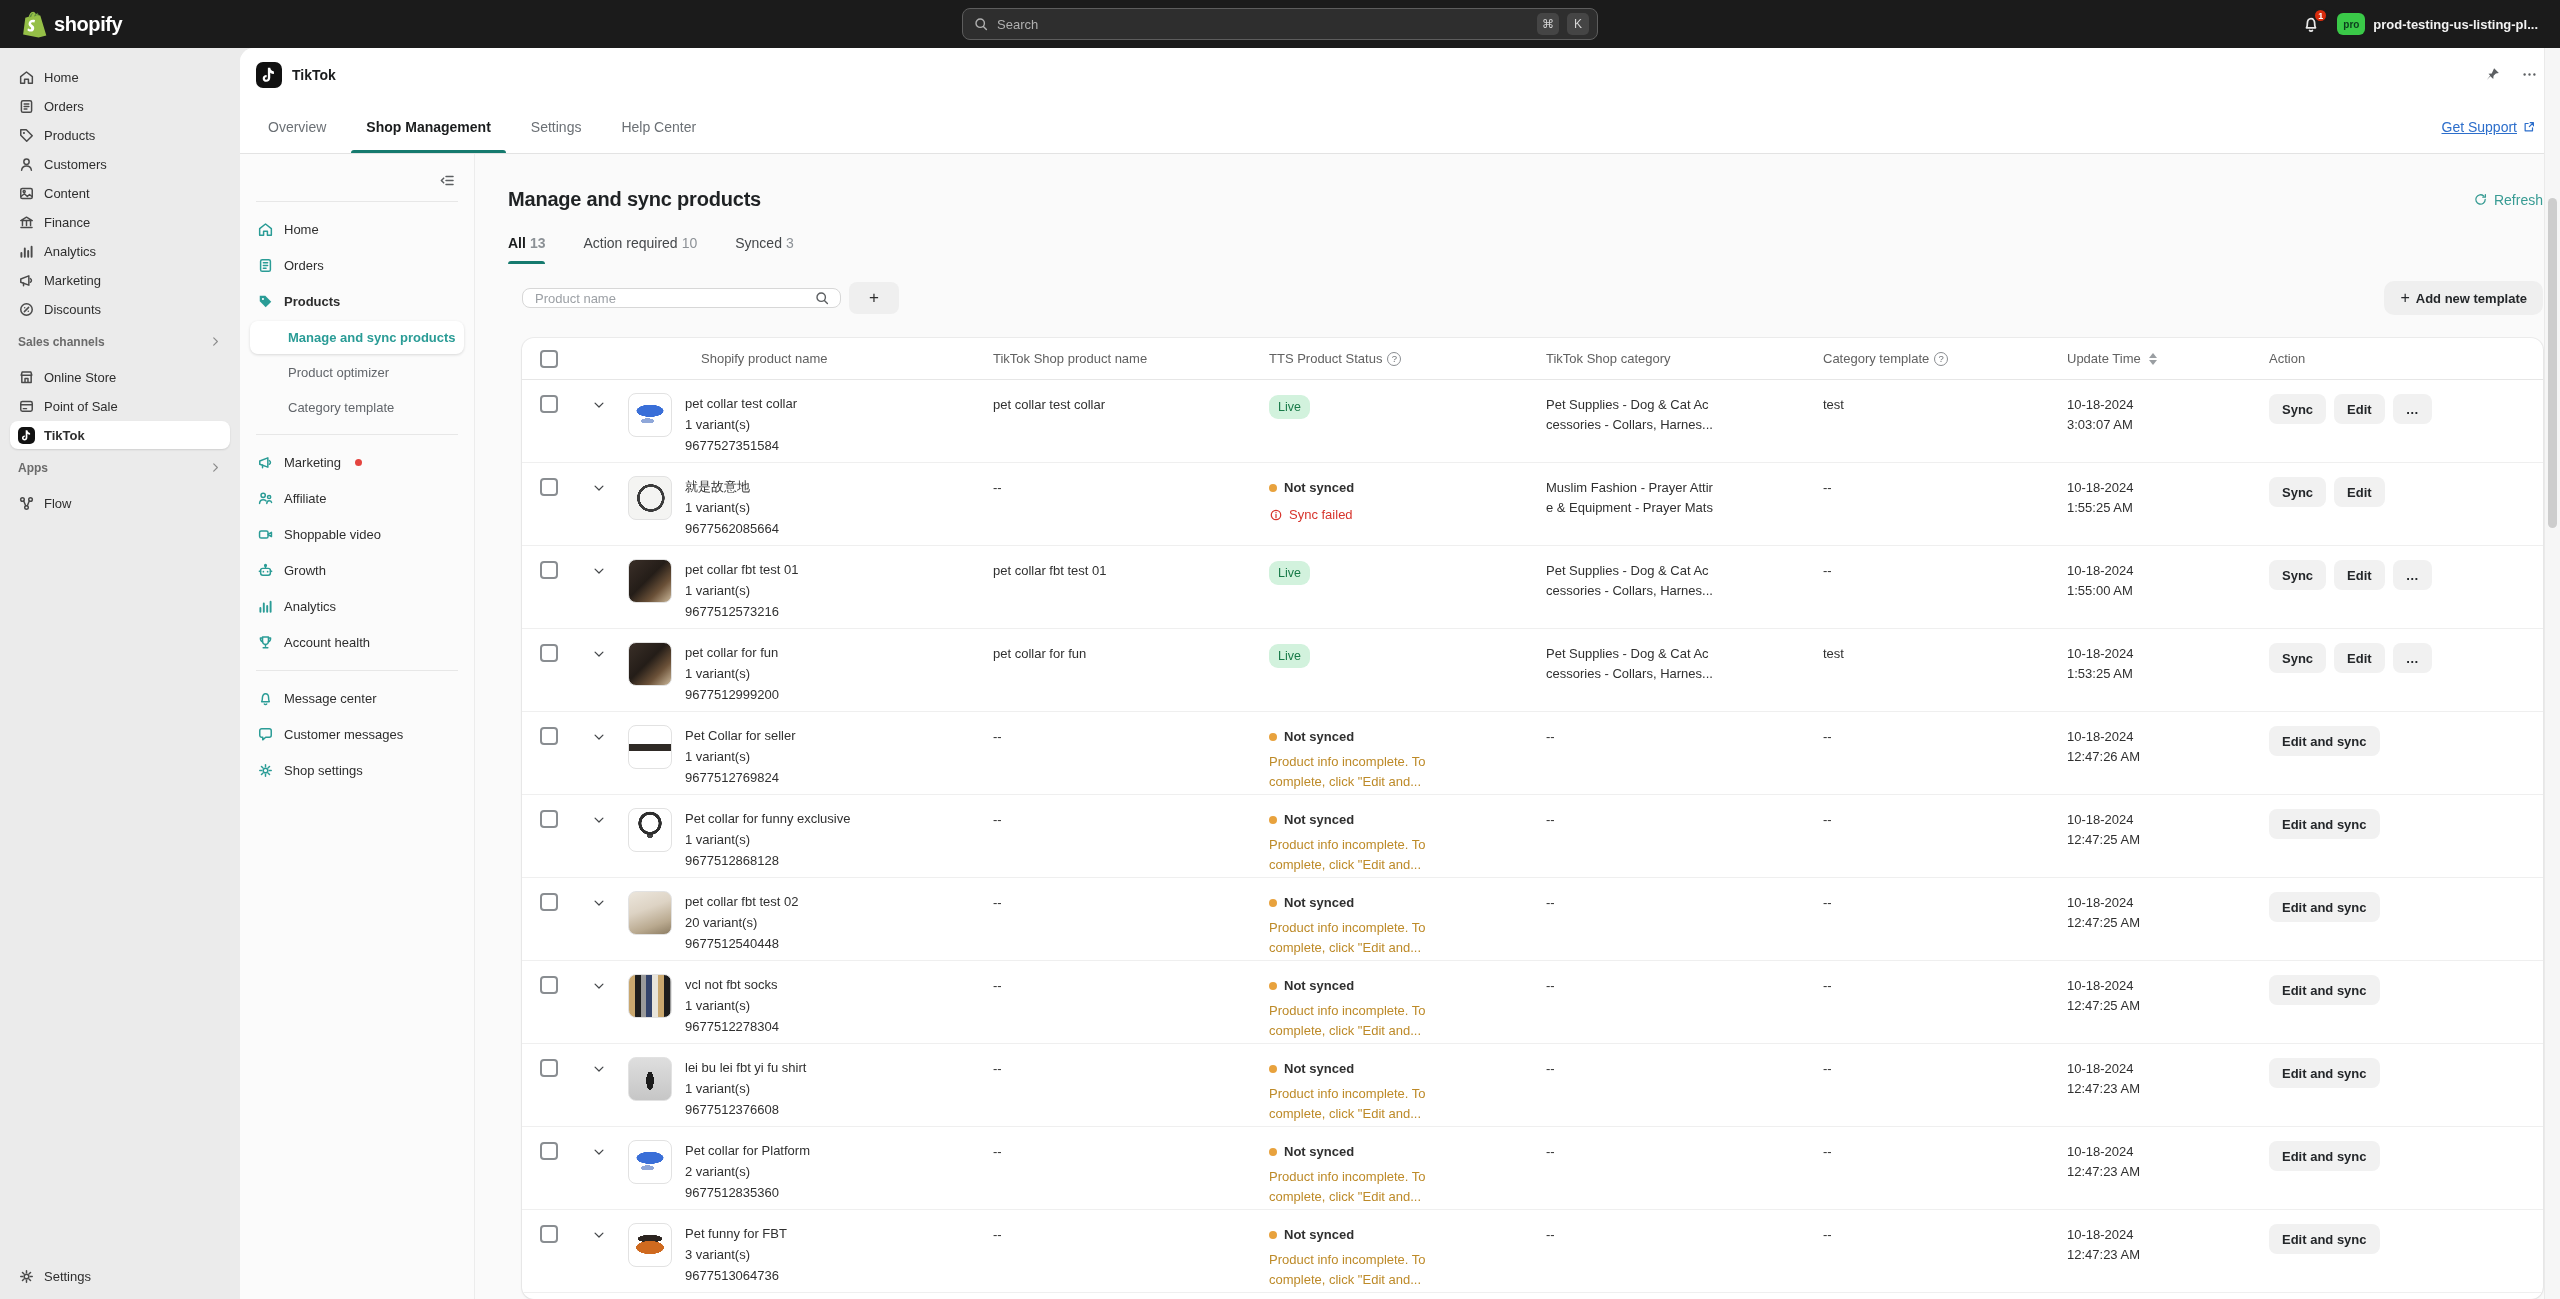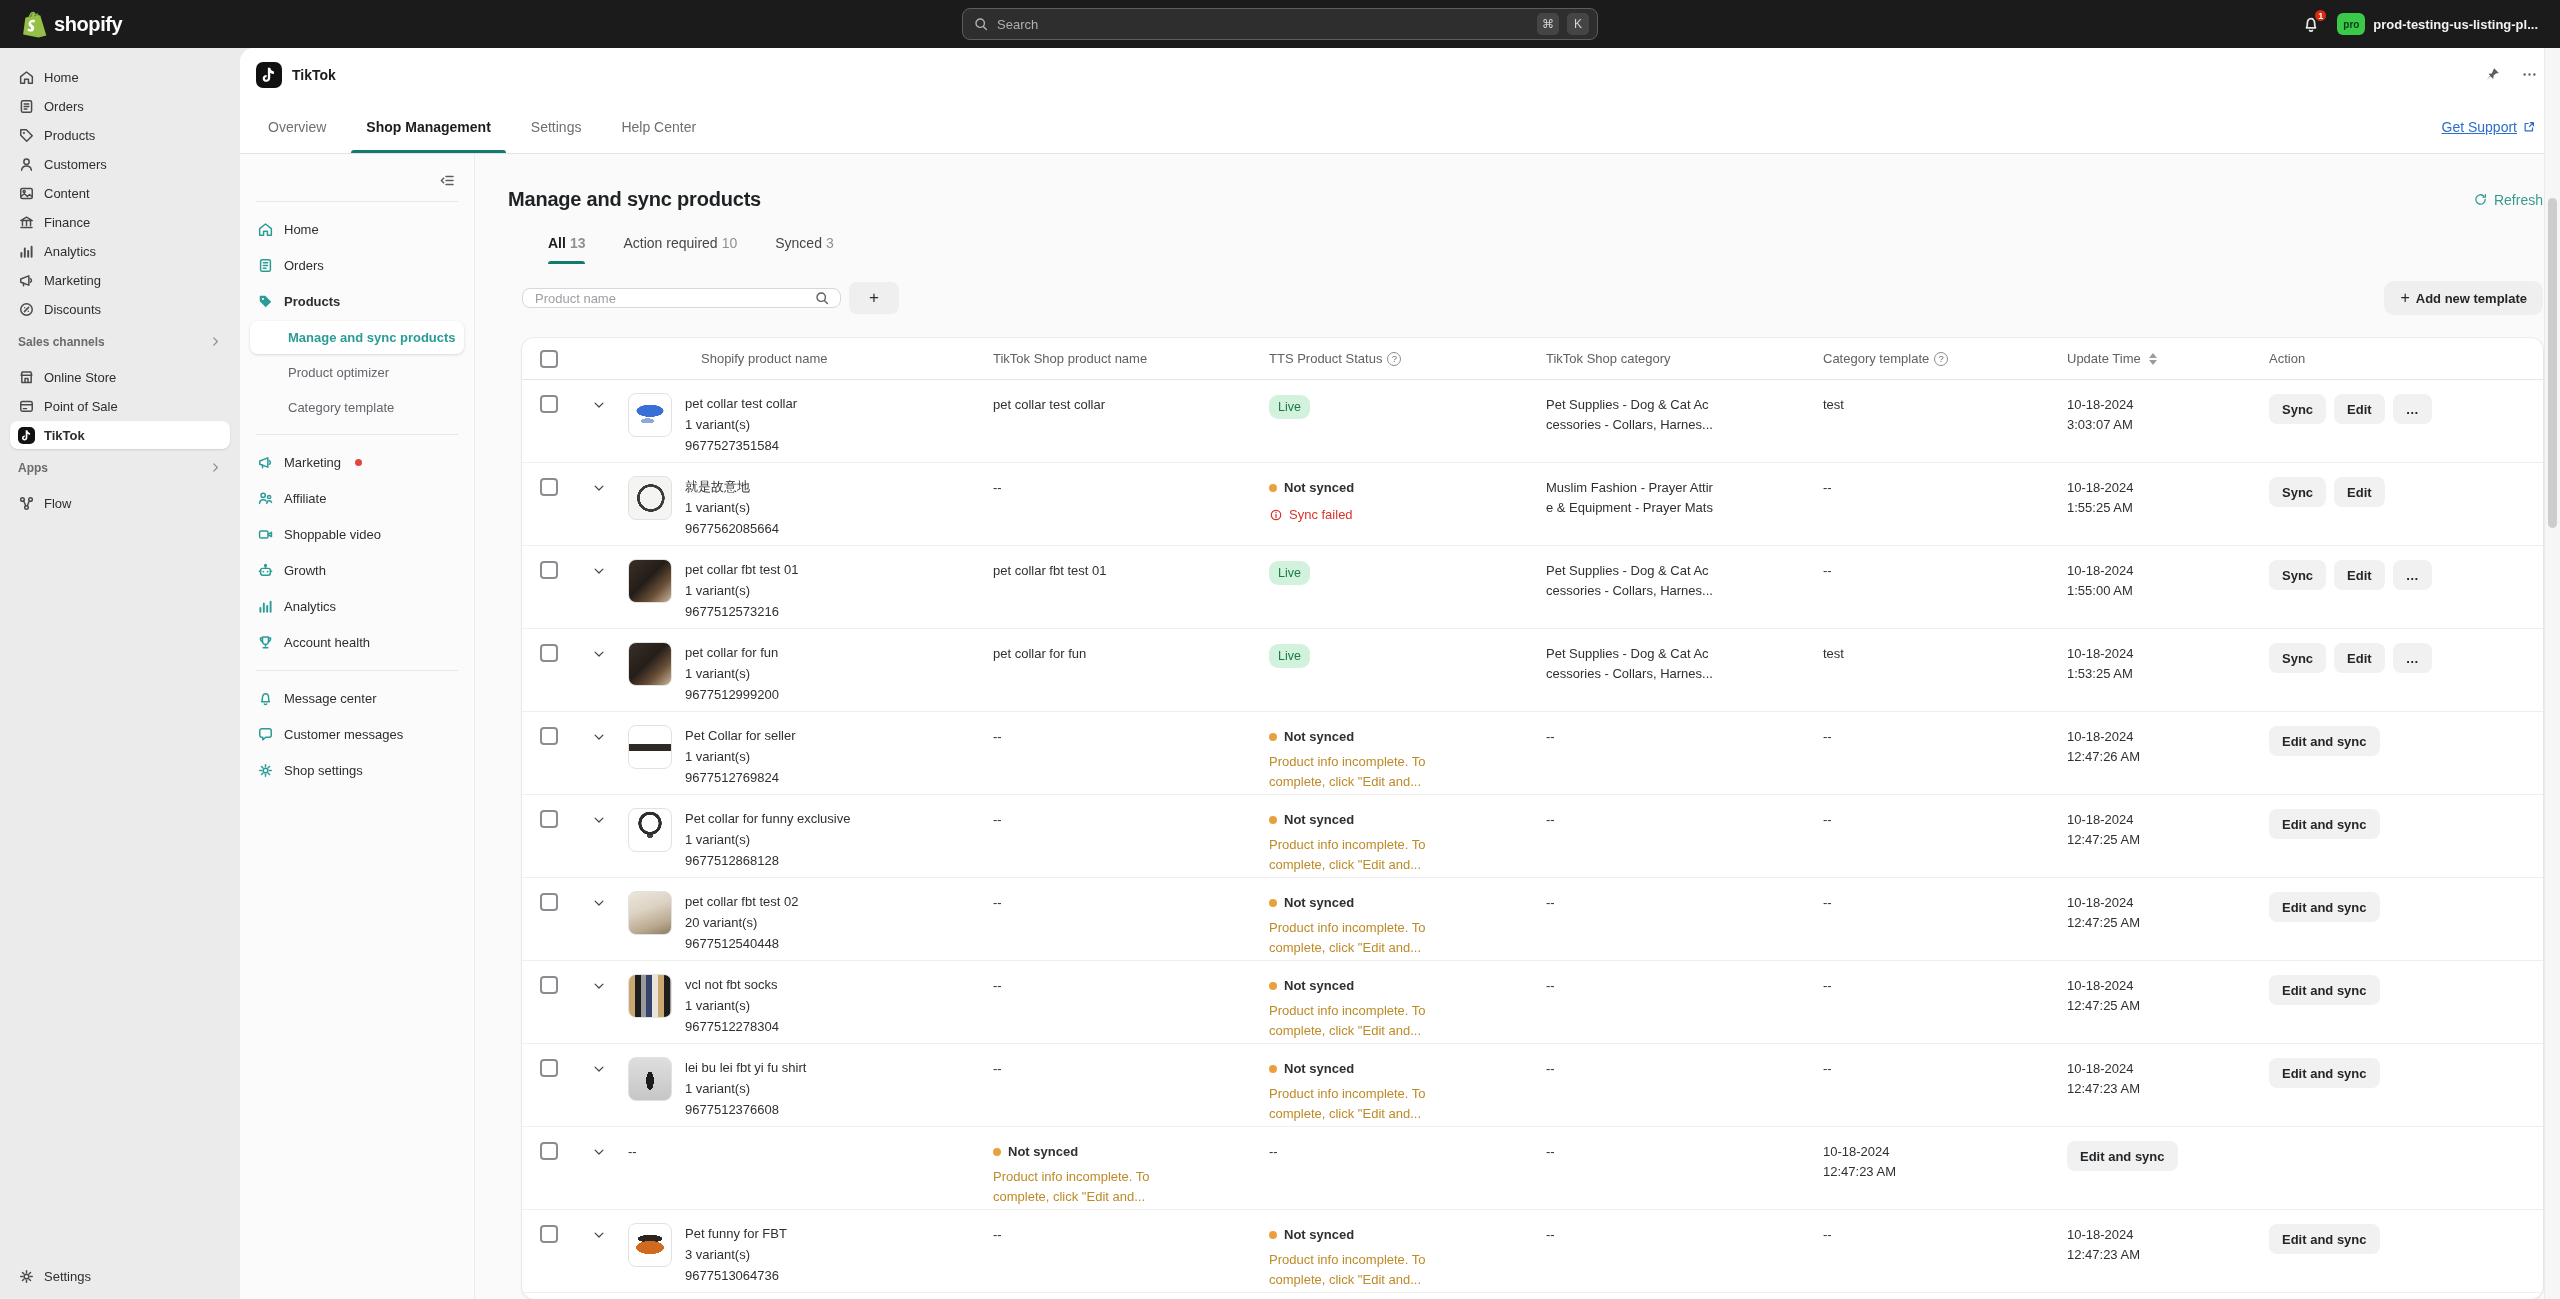--- a/index.html
+++ b/index.html
@@ -66,21 +66,21 @@
   .as-sub { min-height:33px; margin:2px 10px; padding:7px 8px 7px 38px; border-radius:8px; display:flex; align-items:center; font-size:13px; font-weight:500; color:#61656a; line-height:15px; }
   .as-sub.active { background:#fff; box-shadow:0 1px 3px rgba(0,0,0,.14); color:#2a9c96; font-weight:700; }
   .red-dot { width:7px; height:7px; background:#e4443f; border-radius:50%; margin-left:4px; }
 
   
   .app-main { flex:1; min-width:0; padding:34px 17px 0 33px; display:flex; flex-direction:column; }
   .pm-header { display:flex; align-items:center; }
   .pm-title { font-size:20px; font-weight:700; color:#1f2224; letter-spacing:-.2px; }
   .refresh-btn { margin-left:auto; display:flex; align-items:center; gap:6px; color:#379b93; font-size:14px; font-weight:500; }
   .refresh-btn .icon { width:15px; height:15px; }
-  .pm-tabs { display:flex; gap:38px; margin-top:24px;margin-left:40px; }
+  .pm-tabs { display:flex; gap:38px; margin-top:24px; }
   .ptab { position:relative; padding-bottom:13px; display:flex; gap:4px; font-size:14px; font-weight:500; color:#44474a; }
   .ptab .cnt { color:#8c9196; }
   .ptab.active { color:#1a1c1d; font-weight:700; }
   .ptab.active::after { content:''; position:absolute; left:0; right:0; bottom:0; height:3px; background:#157a6e; border-radius:3px 3px 0 0; }
   .toolbar { display:flex; align-items:center; margin:17px 0 0 14px; }
   .prod-search { width:319px; height:20px; background:#fff; border:1px solid #d7d7d7; border-radius:8px; display:flex; align-items:center; padding:0 10px 0 12px; gap:8px; }
   .prod-search input { flex:1; border:none; outline:none; font-size:13px; color:#303030; background:transparent; }
   .prod-search input::placeholder { color:#9ca0a5; }
   .prod-search .icon { width:16px; height:16px; color:#5c5f62; }
   .plus-btn { width:50px; height:32px; margin-left:8px; background:#efefef; border:none; border-radius:8px; font-size:17px; color:#2e2e2e; display:flex; align-items:center; justify-content:center; }
@@ -907,20 +907,28 @@
                 <button class="btn">Edit and sync</button>
               </div>
   </div>
             <div class="trow grid-cols">
     <div class="cell c-check"><span class="checkbox"></span></div>
     <div class="cell c-exp"><span class="icon">
                   <svg viewBox="0 0 16 16" fill="none" stroke="currentColor" stroke-width="1.4" stroke-linecap="round" stroke-linejoin="round">
                     <path d="M3.5 5.8 8 10.3l4.5-4.5"></path>
                   </svg>
                 </span></div>
+    <div class="cell c-prod">
+      <div class="thumb" style="background: radial-gradient(58% 26% at 50% 40%, rgb(58, 111, 216) 0px, rgb(58, 111, 216) 55%, rgba(0, 0, 0, 0) 56%), radial-gradient(26% 10% at 44% 64%, rgb(143, 167, 217) 0px, rgb(143, 167, 217) 60%, rgba(0, 0, 0, 0) 61%), rgb(255, 255, 255);"></div>
+      <div class="prod-lines">
+        <div class="prod-name">Pet collar for Platform</div>
+        <div class="prod-sub">2 variant(s)</div>
+        <div class="prod-sub">9677512835360</div>
+      </div>
+    </div>
     <div class="cell">--</div>
     <div class="cell c-status">
                 <div class="ns-line">
                   <span class="dot-amber" style="background: rgb(232, 162, 61);"></span>
                   <span>Not synced</span>
                 </div>
                 <div class="caution-line first" style="color: rgb(189, 138, 40);">Product info incomplete. To</div>
                 <div class="caution-line" style="color: rgb(189, 138, 40);">complete, click "Edit and...</div>
               </div>
     <div class="cell c-cat">

